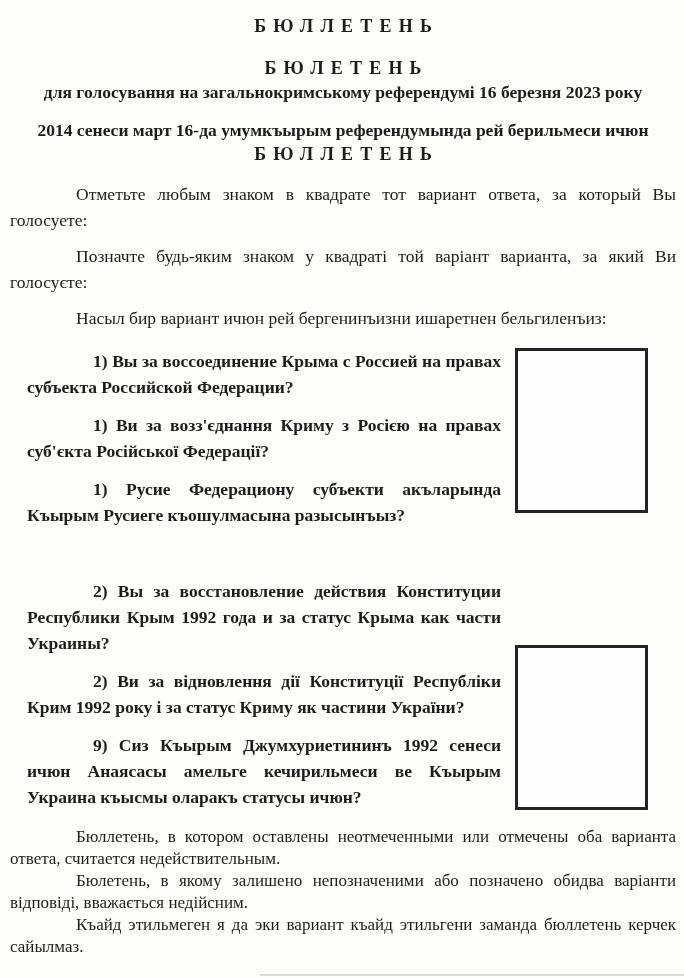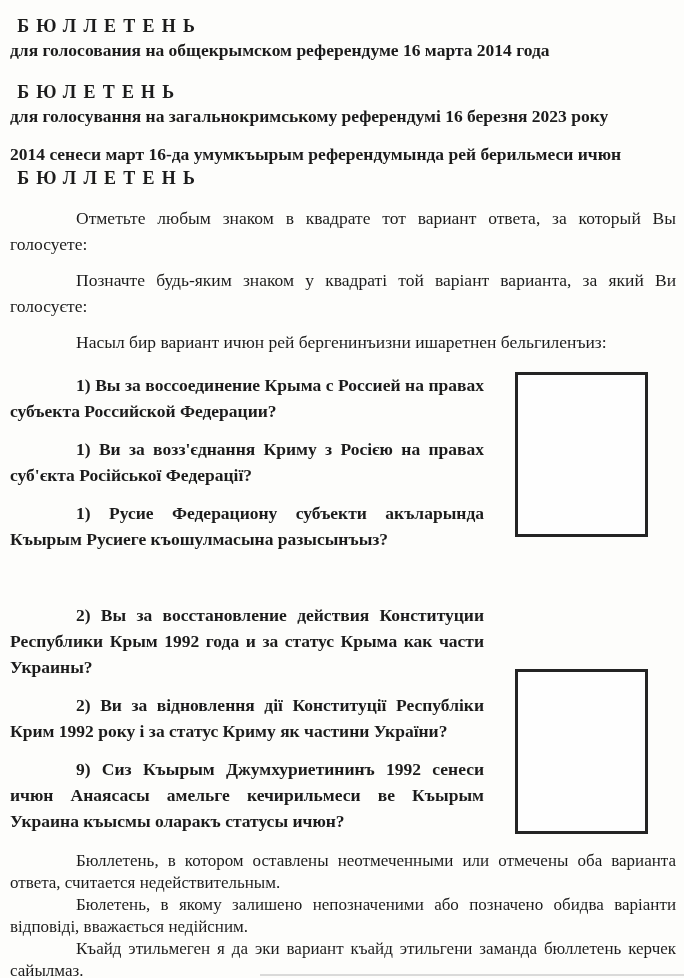--- a/index.html
+++ b/index.html
@@ -12,21 +12,21 @@
     box-sizing: border-box;
     width: 684px;
     height: 978px;
     padding: 14px 8px 0 10px;
     overflow: hidden;
     font-family: "Liberation Serif", "DejaVu Serif", serif;
     background: #fdfdfb;
     color: #1c1c1c;
   }
   
-  .hdr { text-align: left; }
+  .hdr { text-align: center; }
   .title {
     font-weight: 700;
     font-size: 18px;
     line-height: 24px;
     letter-spacing: 0.40em;
     text-indent: 0.40em; 
   }
   .subtitle {
     font-weight: 700;
     font-size: 17.5px;
@@ -45,21 +45,21 @@
   }
   .instructions { margin-top: 15px; }
 
   
   .qrow {
     display: flex;
     align-items: flex-start;
   }
   .qrow-1 { margin-top: 17px; }
   .qrow-2 { margin-top: 50px; align-items: flex-end; }
-  .qtext { width: 474px; }
+  .qtext { width: 474px; margin-left: 17px; }
   .qtext p {
     margin: 0 0 12px 0;
     font-weight: 700;
     font-size: 17.5px;
     line-height: 26px;
     text-align: justify;
     text-indent: 66px;
   }
   .qtext p:last-child { margin-bottom: 0; }
   .qbox {
@@ -96,21 +96,20 @@
     opacity: 0.55;
   }
 </style>
 </head>
 <body>
 
 <div class="page" style="background: rgb(253, 253, 251); color: rgb(28, 28, 28);">
 
   <div class="hdr">
     <div class="title">БЮЛЛЕТЕНЬ</div>
-    <div class="subtitle">для голосования на общекрымском референдуме 16 марта 2014 года</div>
 
     <div class="title gap-a">БЮЛЕТЕНЬ</div>
     <div class="subtitle">для голосування на загальнокримському референдумі 16 березня 2023 року</div>
 
     <div class="subtitle gap-b">2014 сенеси март 16-да умумкъырым референдумында рей берильмеси ичюн</div>
     <div class="title">БЮЛЛЕТЕНЬ</div>
   </div>
 
   <div class="instructions">
     <p class="para">Отметьте любым знаком в квадрате тот вариант ответа, за который Вы голосуете:</p>

